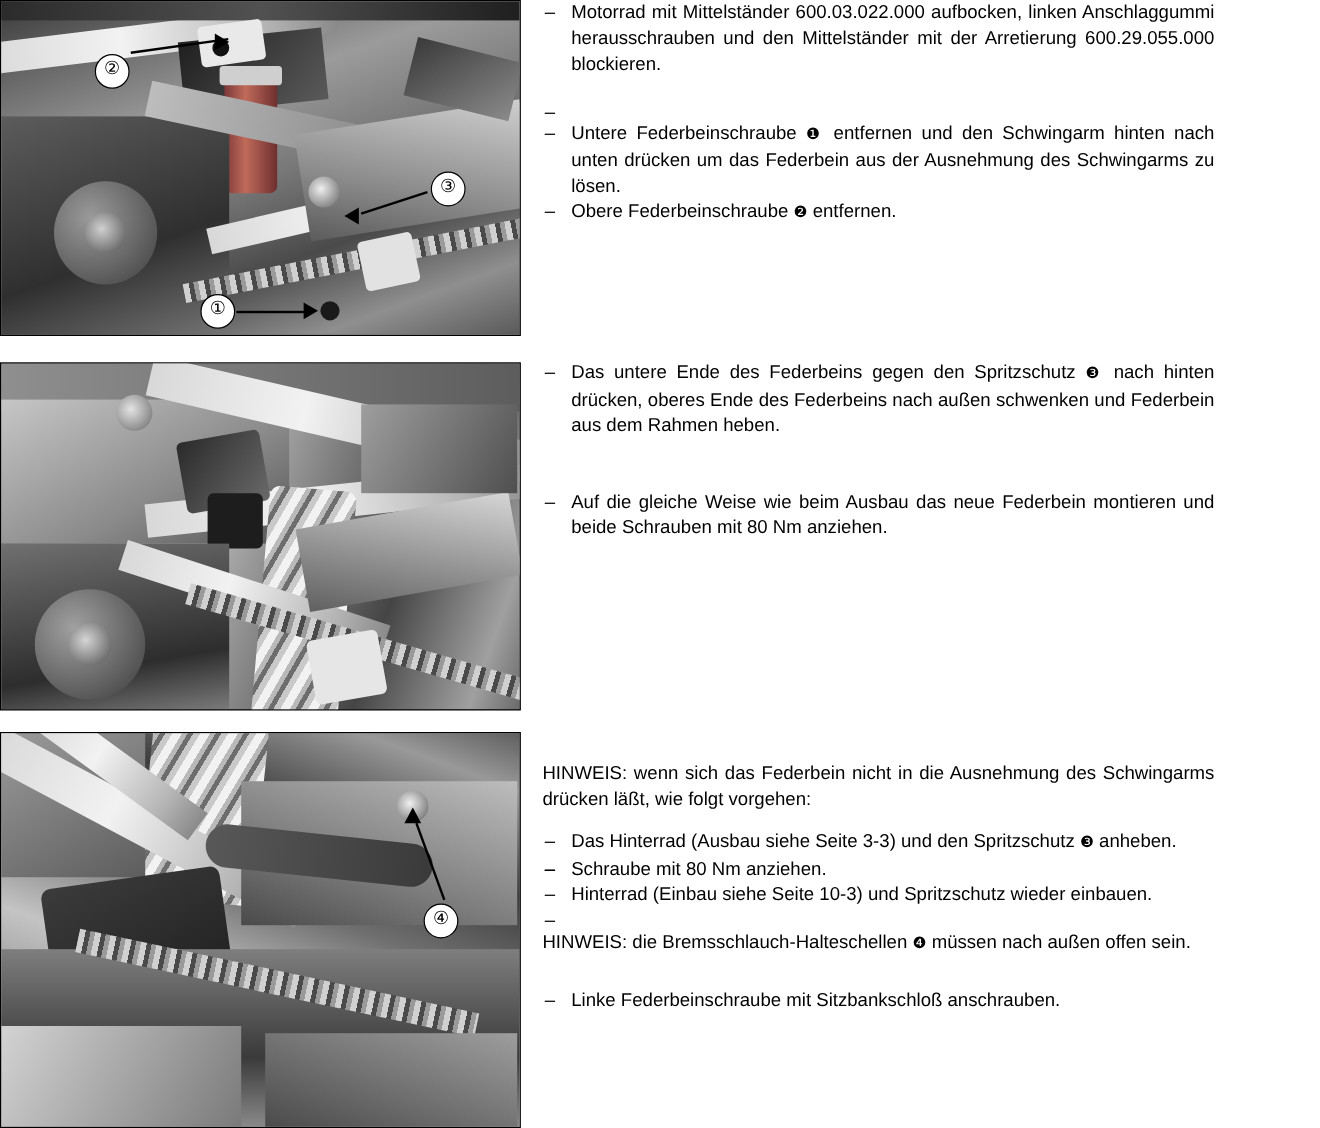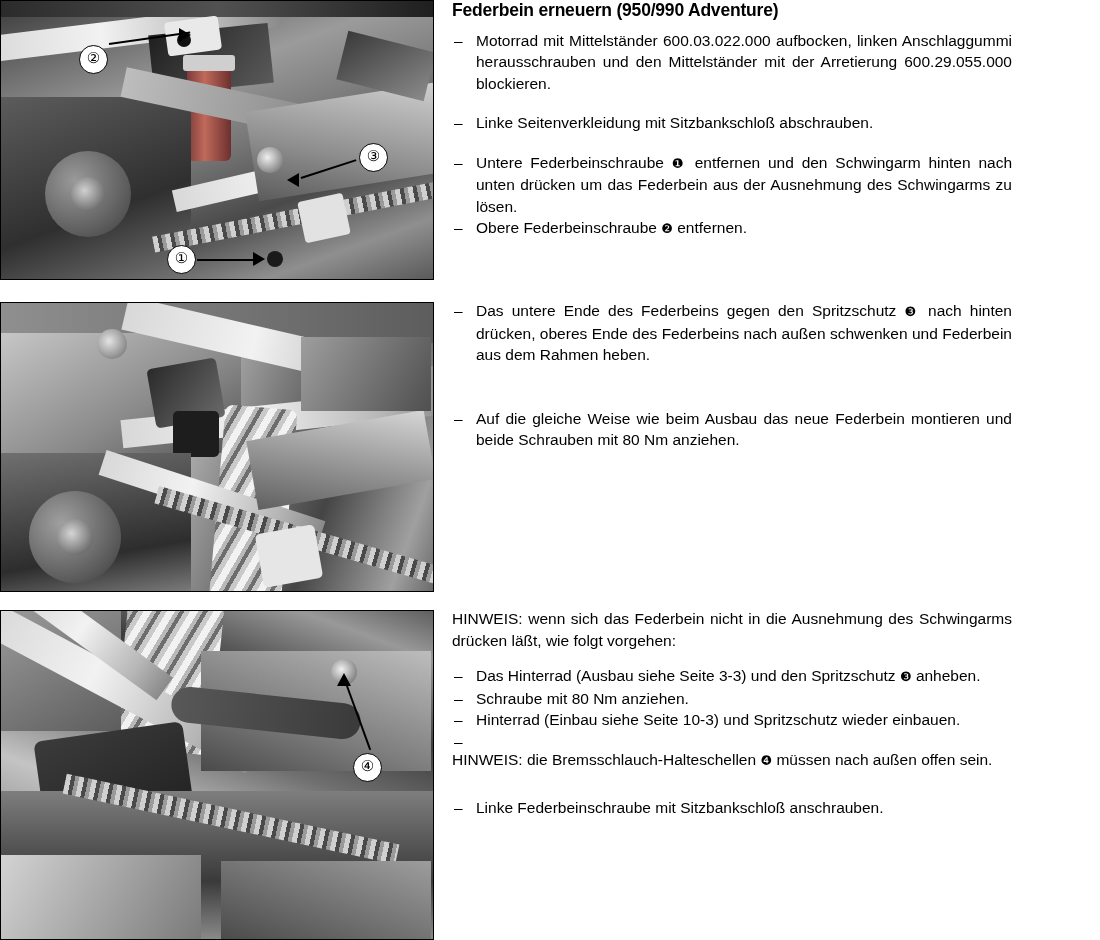--- a/index.html
+++ b/index.html
@@ -253,32 +253,30 @@
         <div class="leader" style="left:346px; top:74px; width:68px; transform:rotate(70deg);"></div>
         <div class="arrowhead" style="left:336px; top:62px; border-bottom:13px solid #000; border-left:7px solid transparent; border-right:7px solid transparent; border-top:0;"></div>
         <div class="callout" style="left:352px; top:142px;">④</div>
       </div>
     </div>
   </div>
 
   <div class="text-col">
 
     <div class="block" style="top:0px;">
-      <h1 class="heading">Federbein erneuern (950/990 Adventure)</h1>
 
       <div class="dashitem">
         <span class="dash">–</span>
         <span>Motorrad mit Mittelständer 600.03.022.000 aufbocken, linken Anschlaggummi herausschrauben und den Mittelständer mit der Arretierung 600.29.055.000 blockieren.</span>
       </div>
 
       <div class="gap"></div>
 
       <div class="dashitem">
         <span class="dash">–</span>
-        <span>Linke Seitenverkleidung mit Sitzbankschloß abschrauben.</span>
       </div>
 
       <div class="gap"></div>
 
       <div class="dashitem">
         <span class="dash">–</span>
         <span>Untere Federbeinschraube</span>
         <span class="marker">❶</span>
         <span>entfernen und den Schwingarm hinten nach unten drücken um das Federbein aus der Ausnehmung des Schwingarms zu lösen.</span>
       </div>
@@ -300,21 +298,21 @@
       </div>
 
       <div style="height:42px;"></div>
 
       <div class="dashitem">
         <span class="dash">–</span>
         <span>Auf die gleiche Weise wie beim Ausbau das neue Federbein montieren und beide Schrauben mit 80 Nm anziehen.</span>
       </div>
     </div>
 
-    <div class="block" style="top:608px;">
+    <div class="block" style="top:634px;">
       <p class="para">HINWEIS: wenn sich das Federbein nicht in die Ausnehmung des Schwingarms drücken läßt, wie folgt vorgehen:</p>
 
       <div class="dashitem">
         <span class="dash">–</span>
         <span>Das Hinterrad (Ausbau siehe Seite 3-3) und den Spritzschutz</span>
         <span class="marker">❸</span>
         <span>anheben.</span>
       </div>
 
       <div class="dashitem">

